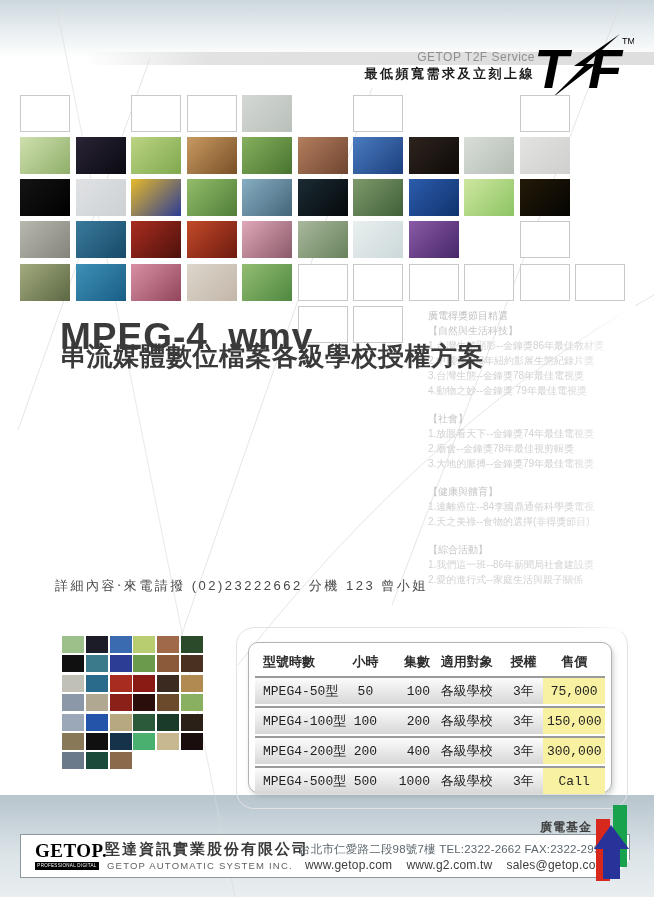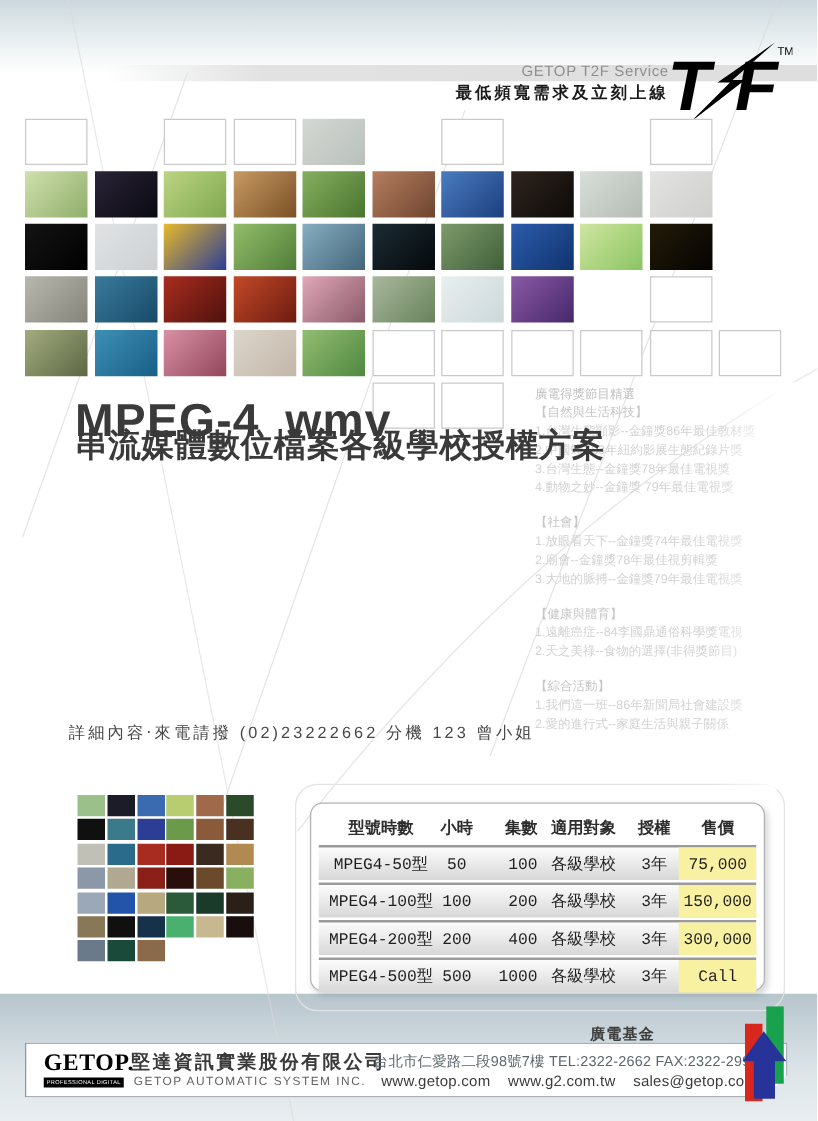--- a/index.html
+++ b/index.html
@@ -38,30 +38,30 @@
   .tcard{position:absolute;left:236px;top:627px;width:390px;height:180px;border:1px solid #e2e2e2;
         border-radius:18px;background:transparent;}
   .ptable{position:absolute;left:248px;top:642px;width:364px;height:151px;background:#fff;
         border:1px solid #b2b2b2;border-radius:10px;box-shadow:2px 3px 5px rgba(80,90,95,.25);
         padding:7px 6px 6px 6px;box-sizing:border-box;z-index:4;}
   .thead{display:flex;height:24px;align-items:center;font-weight:bold;color:#2d2d2d;font-size:13px;}
   .trow{display:flex;height:26px;align-items:center;margin-top:2px;border-top:2px solid #9a9a9a;
         background:linear-gradient(180deg,#fcfcfc 0%,#d7d7d7 100%);font-size:13px;color:#1f1f1f;
         font-family:"Liberation Mono","DejaVu Sans Mono",monospace;}
   .c{box-sizing:border-box;}
-  .c0{width:92px;padding-left:8px;text-align:center;}
+  .c0{width:92px;padding-left:8px;text-align:left;}
   .c1{width:38px;text-align:center;}
   .c2{width:46px;text-align:right;}
   .c3{width:74px;text-align:center;}
   .c4{width:40px;text-align:center;}
   .c5{width:62px;text-align:center;}
   .trow .c5{height:100%;display:flex;align-items:center;justify-content:center;background:var(--hl,#f8f1a2);}
   .collage{position:absolute;left:62px;top:636px;width:148px;height:140px;}
   .mtile{position:absolute;width:22px;height:17px;}
-  .fund-label{position:absolute;left:472px;top:819px;width:100px;text-align:left;font-size:12px;
+  .fund-label{position:absolute;left:492px;top:819px;width:100px;text-align:right;font-size:12px;
         font-weight:bold;color:#3d3d3d;letter-spacing:1px;z-index:6;}
   .fbox{position:absolute;left:20px;top:834px;width:610px;height:44px;background:#fff;
         border:1px solid #8d979d;box-sizing:border-box;z-index:5;
         clip-path:polygon(0 0,100% 0,100% 58%,calc(100% - 18px) 100%,0 100%);}
   .brand{position:absolute;left:14px;top:5px;font-size:19px;font-weight:900;color:#000;letter-spacing:.5px;font-family:Liberation Serif, serif;}
   .brand-bar{position:absolute;left:14px;top:27px;width:64px;height:8px;background:#000;color:#fff;
         font-size:4.5px;text-align:center;line-height:8px;letter-spacing:.3px;overflow:hidden;}
   .co-zh{position:absolute;left:84px;top:5px;font-size:15px;font-weight:bold;color:#3a3a3a;letter-spacing:2px;}
   .co-en{position:absolute;left:86px;top:25px;font-size:9.5px;color:#616161;letter-spacing:1.2px;}
   .addr{position:absolute;left:278px;top:7px;font-size:11.5px;color:#5b666c;letter-spacing:.2px;white-space:pre;}

